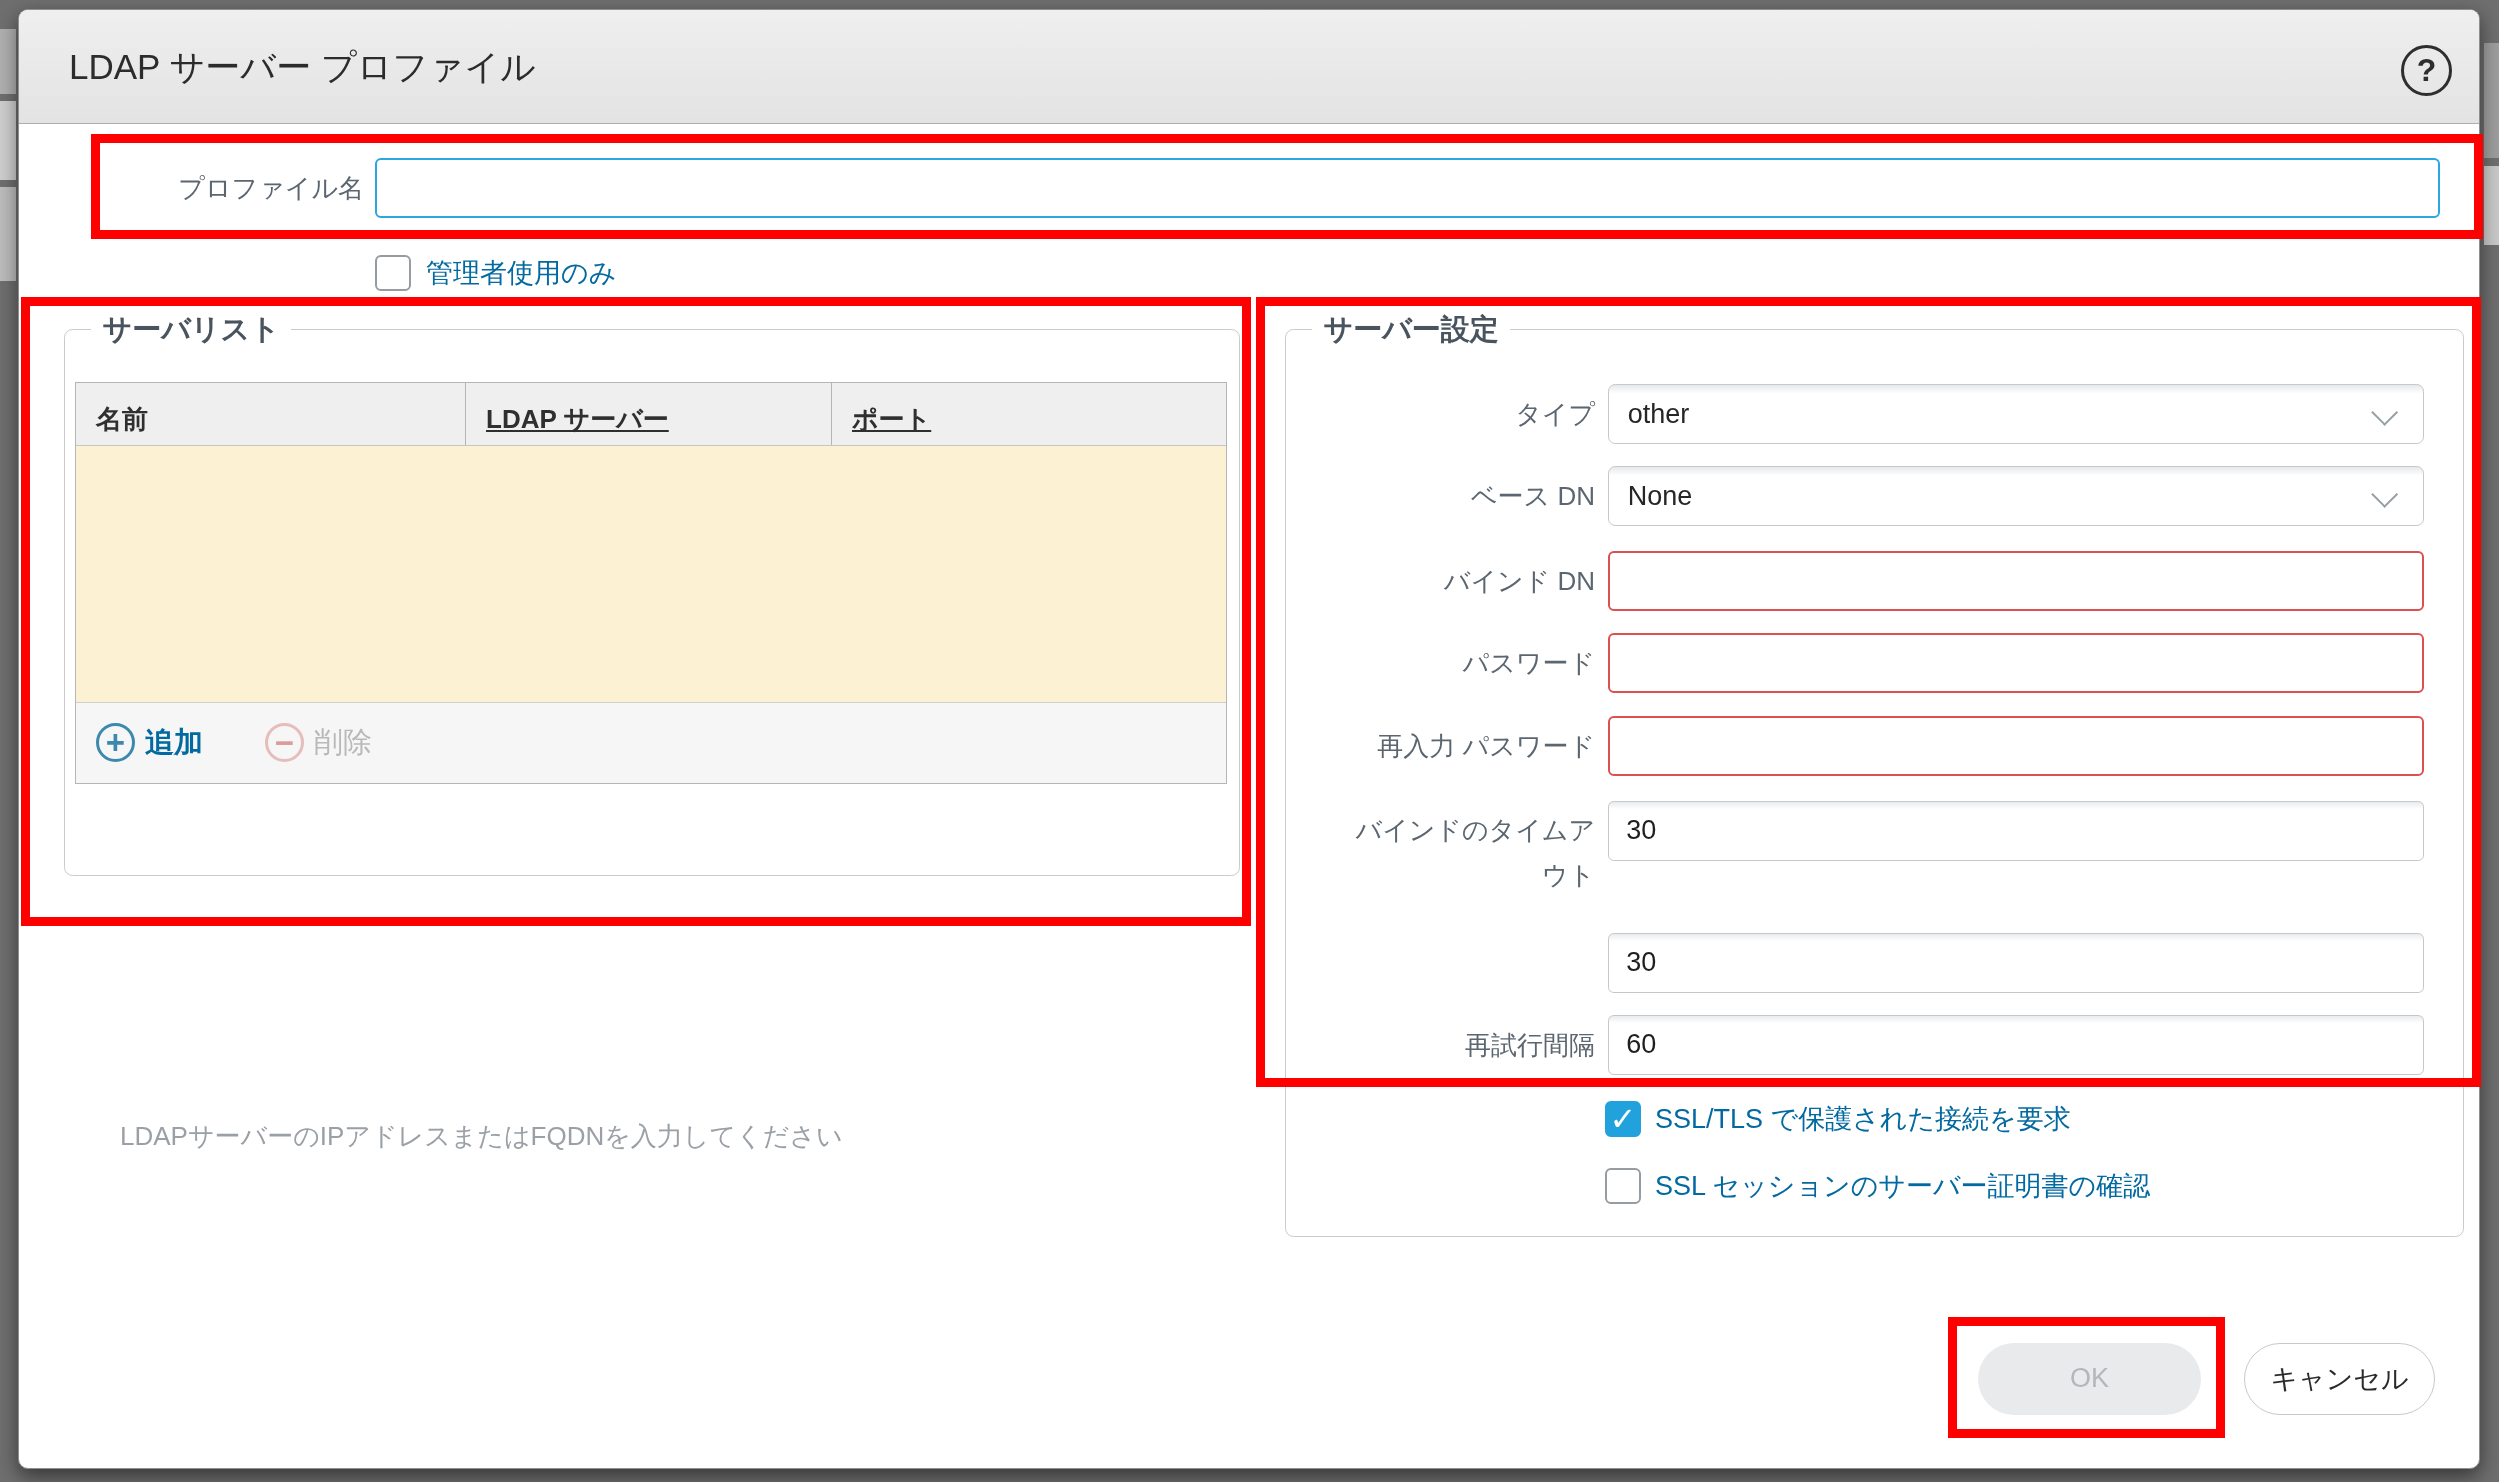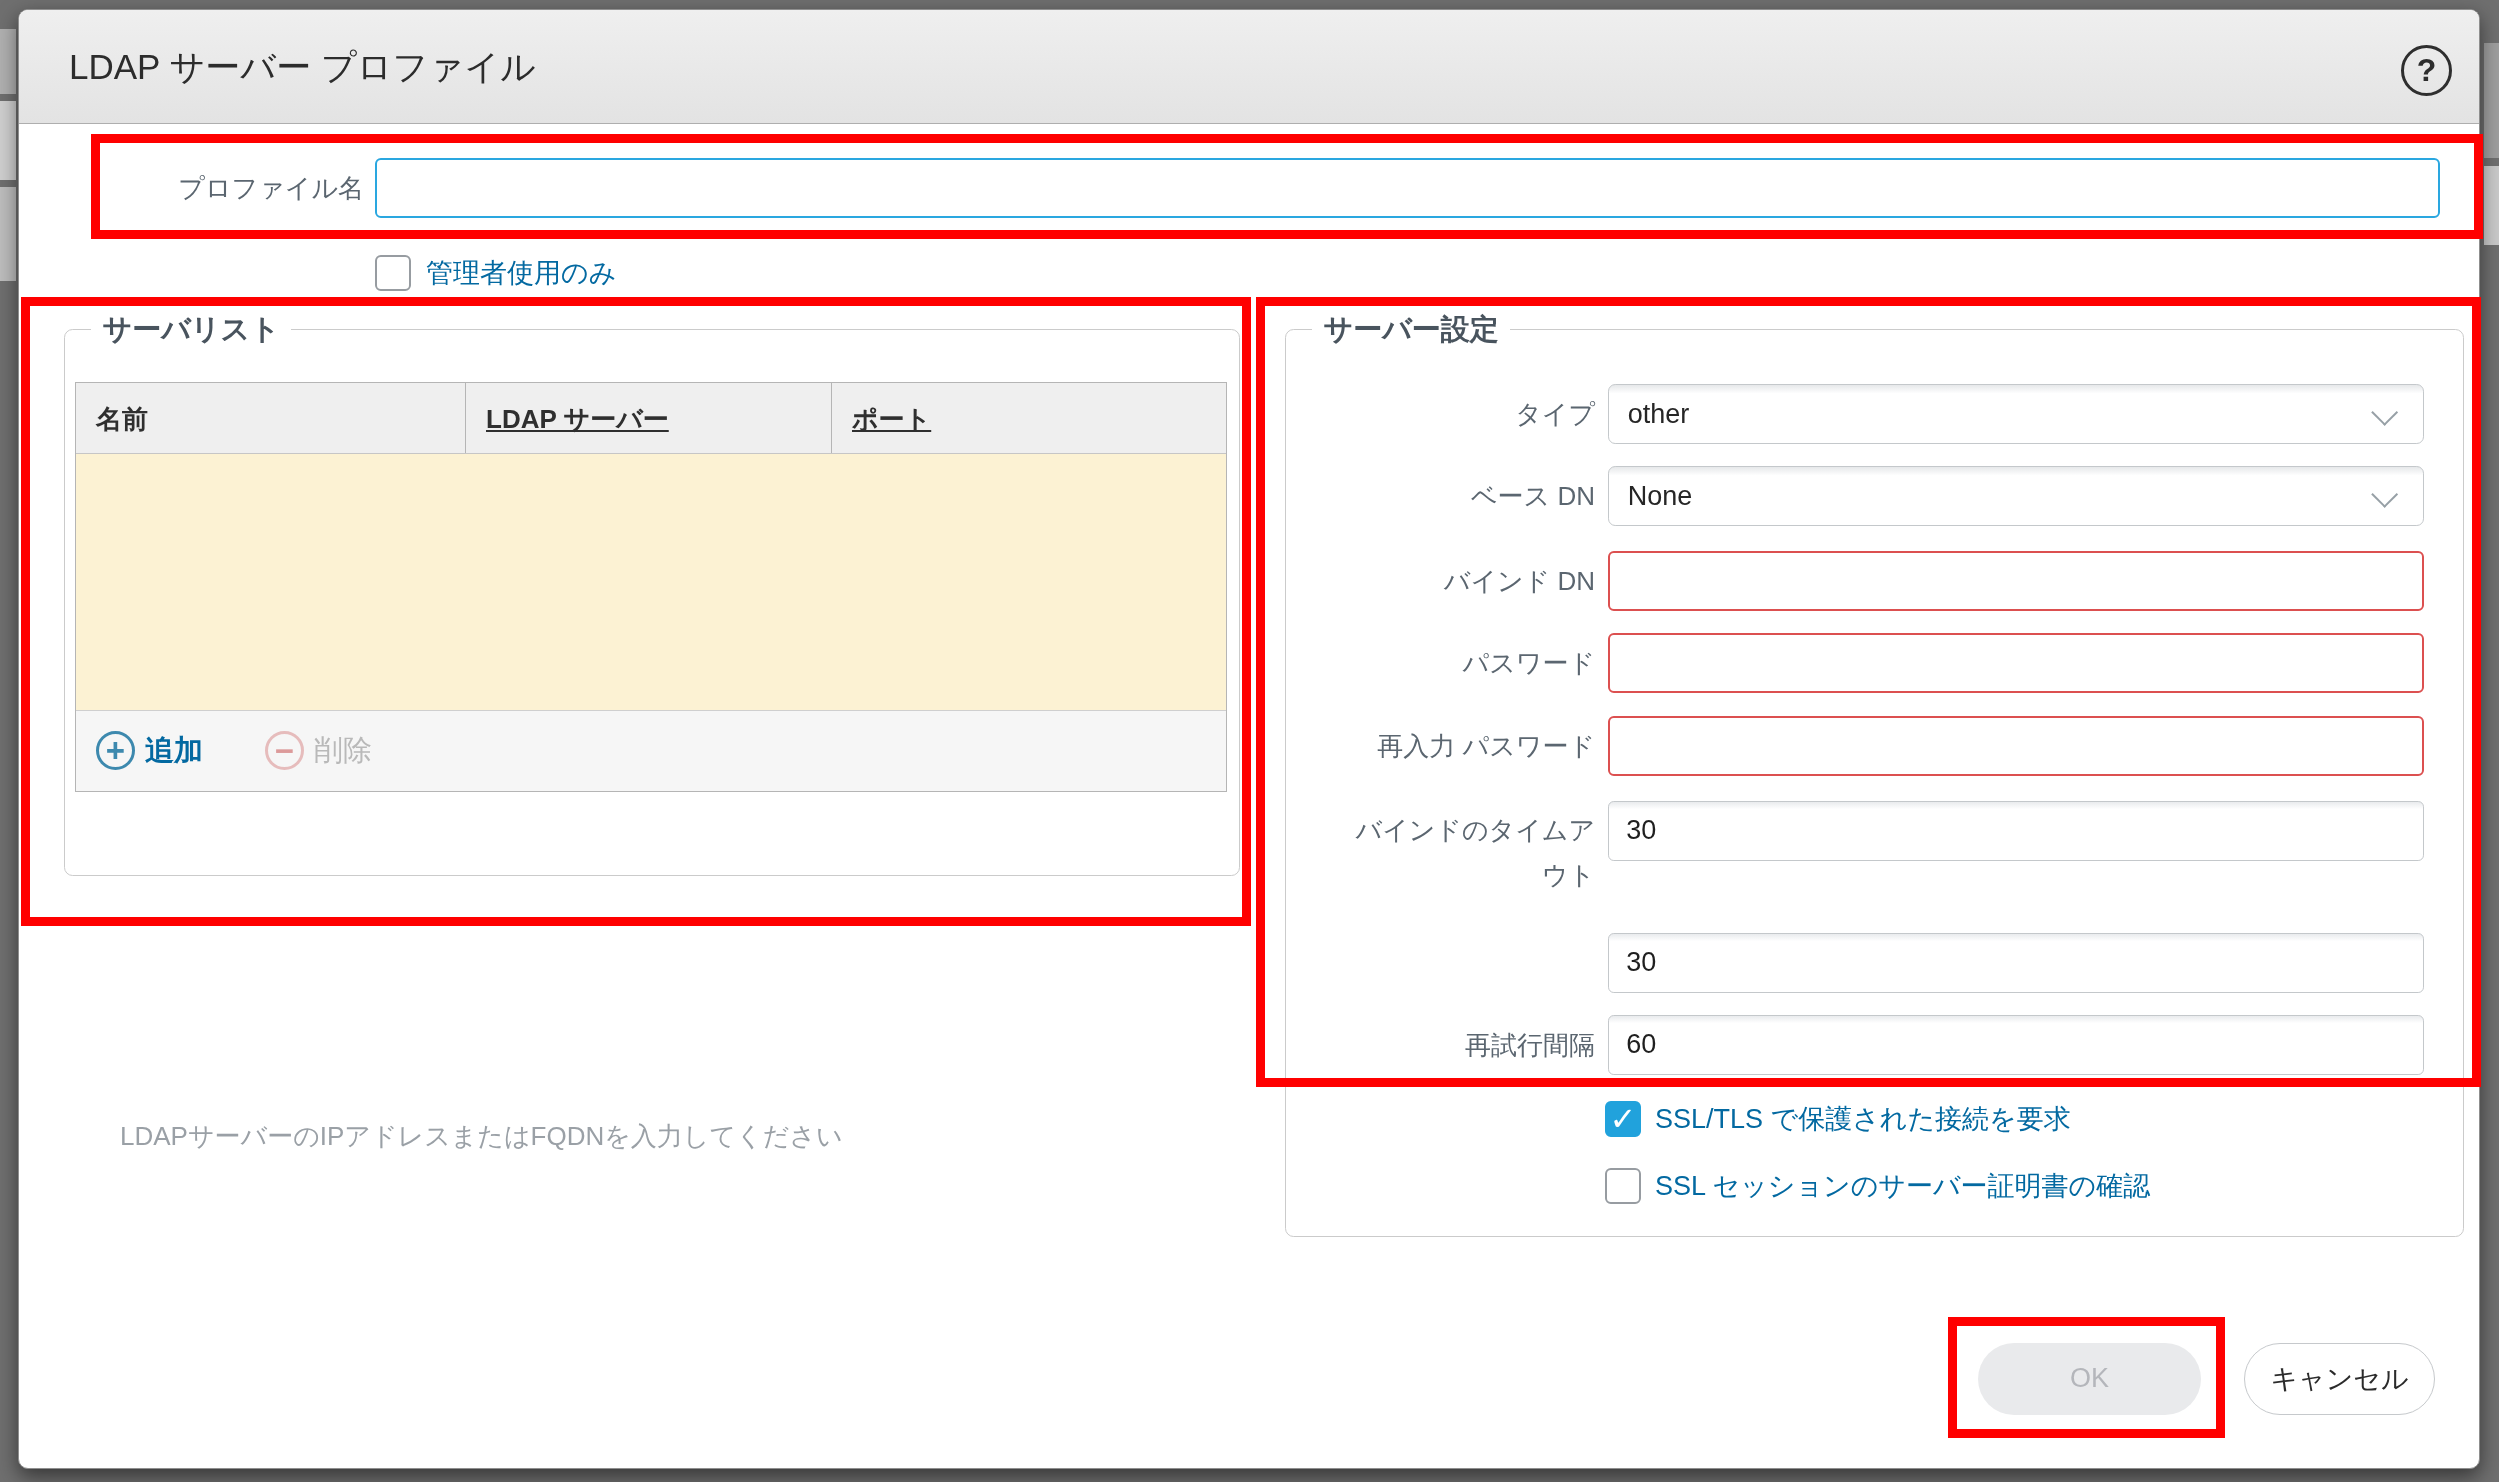--- a/index.html
+++ b/index.html
@@ -32,21 +32,21 @@
   .cb{position:absolute;width:36px;height:36px;box-sizing:border-box;border-radius:5.8px;
     cursor:pointer;}
   .cb.off{background:#fff;border:2.2px solid #979ca1;}
   .cb.on{background:#21a2dc;border:2.2px solid #21a2dc;color:#fff;font-size:32px;
     font-weight:bold;display:flex;align-items:center;justify-content:center;}
   .cblbl{position:absolute;font-size:27px;color:#0369a1;line-height:36px;}
   .fs{position:absolute;border:1.4px solid #cbcbcb;border-radius:8.6px;box-sizing:border-box;background:#fff;}
   .legend{position:absolute;top:-19.4px;left:26px;background:#fff;padding:0 11.5px;
     font-size:29px;font-weight:600;color:#49545e;white-space:nowrap;}
   .tbl{position:absolute;left:55px;top:371px;width:1152px;border:1.4px solid #b5b5b5;box-sizing:border-box;}
-  .thead{display:flex;height:71px;background:#efefef;border-bottom:1.4px solid #c6c6c6;box-sizing:border-box;}
+  .thead{display:flex;height:63px;background:#efefef;border-bottom:1.4px solid #c6c6c6;box-sizing:border-box;}
   .th{font-size:26px;font-weight:bold;color:#2f2f2f;line-height:72px;
     padding-left:20px;box-sizing:border-box;cursor:pointer;}
   .th + .th{border-left:1.4px solid #b5b5b5;text-decoration:underline;}
   .tbody{height:256px;background:#fcf2d3;}
   .tfoot{height:81px;background:#f6f6f6;border-top:1.4px solid #cfcfcf;
     display:flex;align-items:center;padding-left:20px;box-sizing:border-box;}
   .abtn{display:flex;align-items:center;cursor:pointer;}
   .abtn .circ{width:39px;height:39px;border-radius:50%;box-sizing:border-box;
     display:flex;align-items:center;justify-content:center;font-size:33px;font-weight:bold;}
   .abtn .t{font-size:29px;margin-left:10px;}

